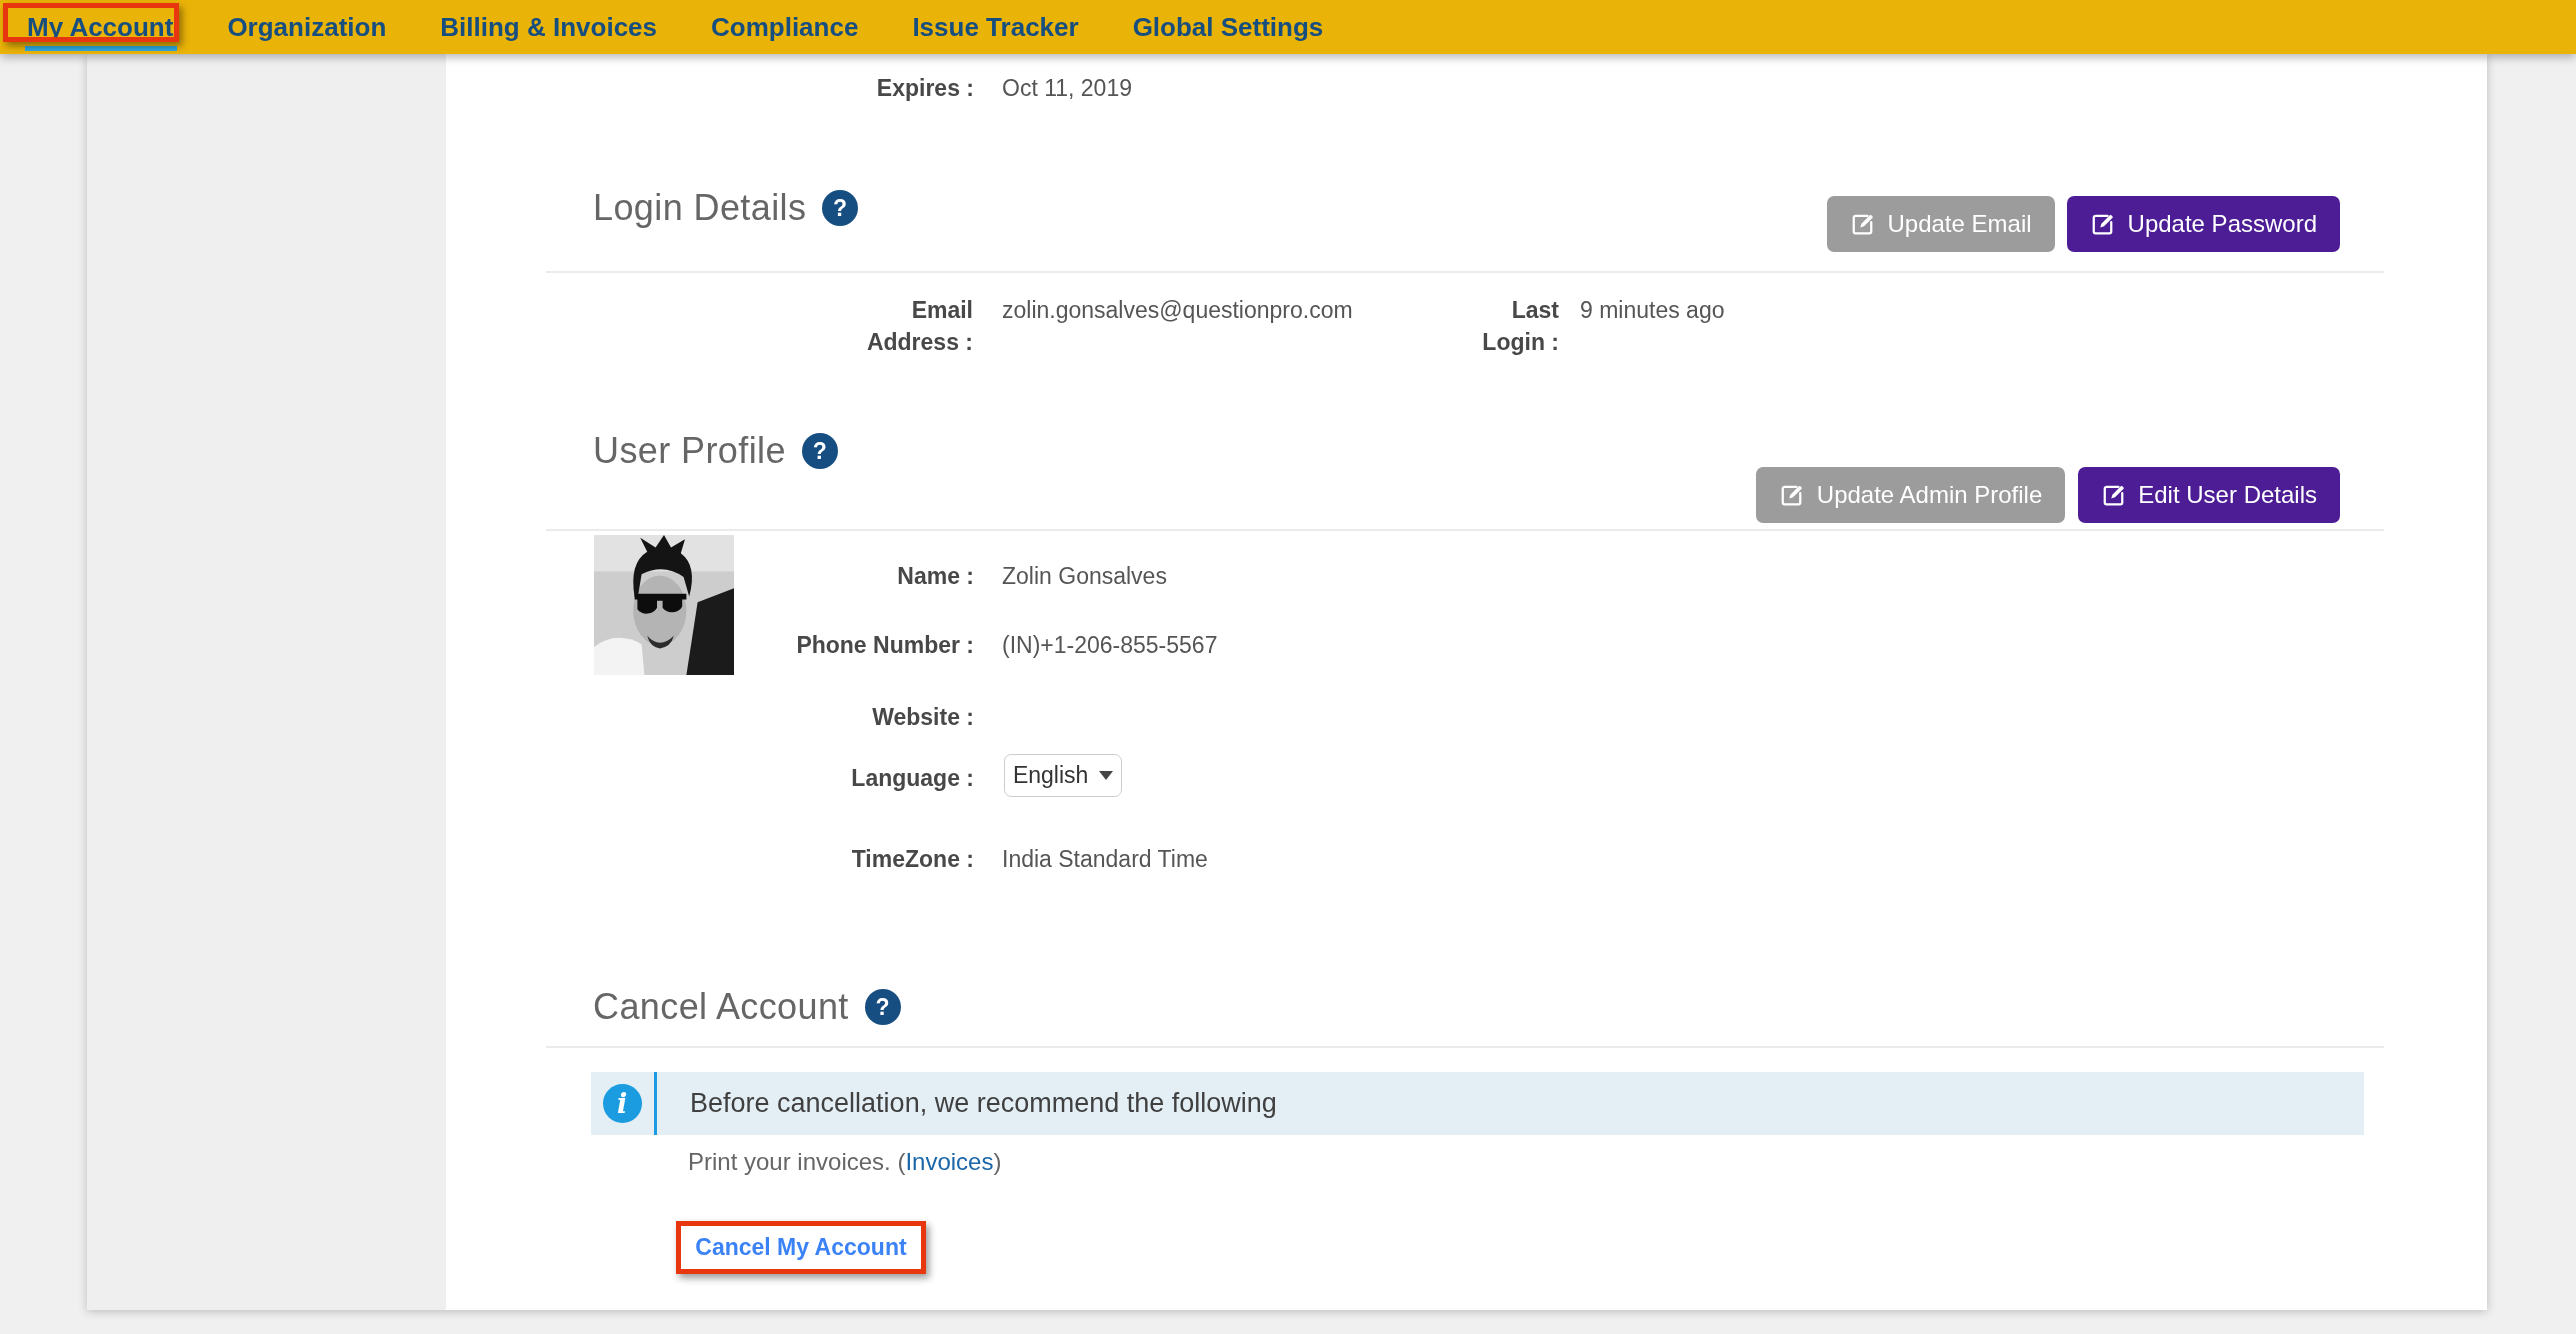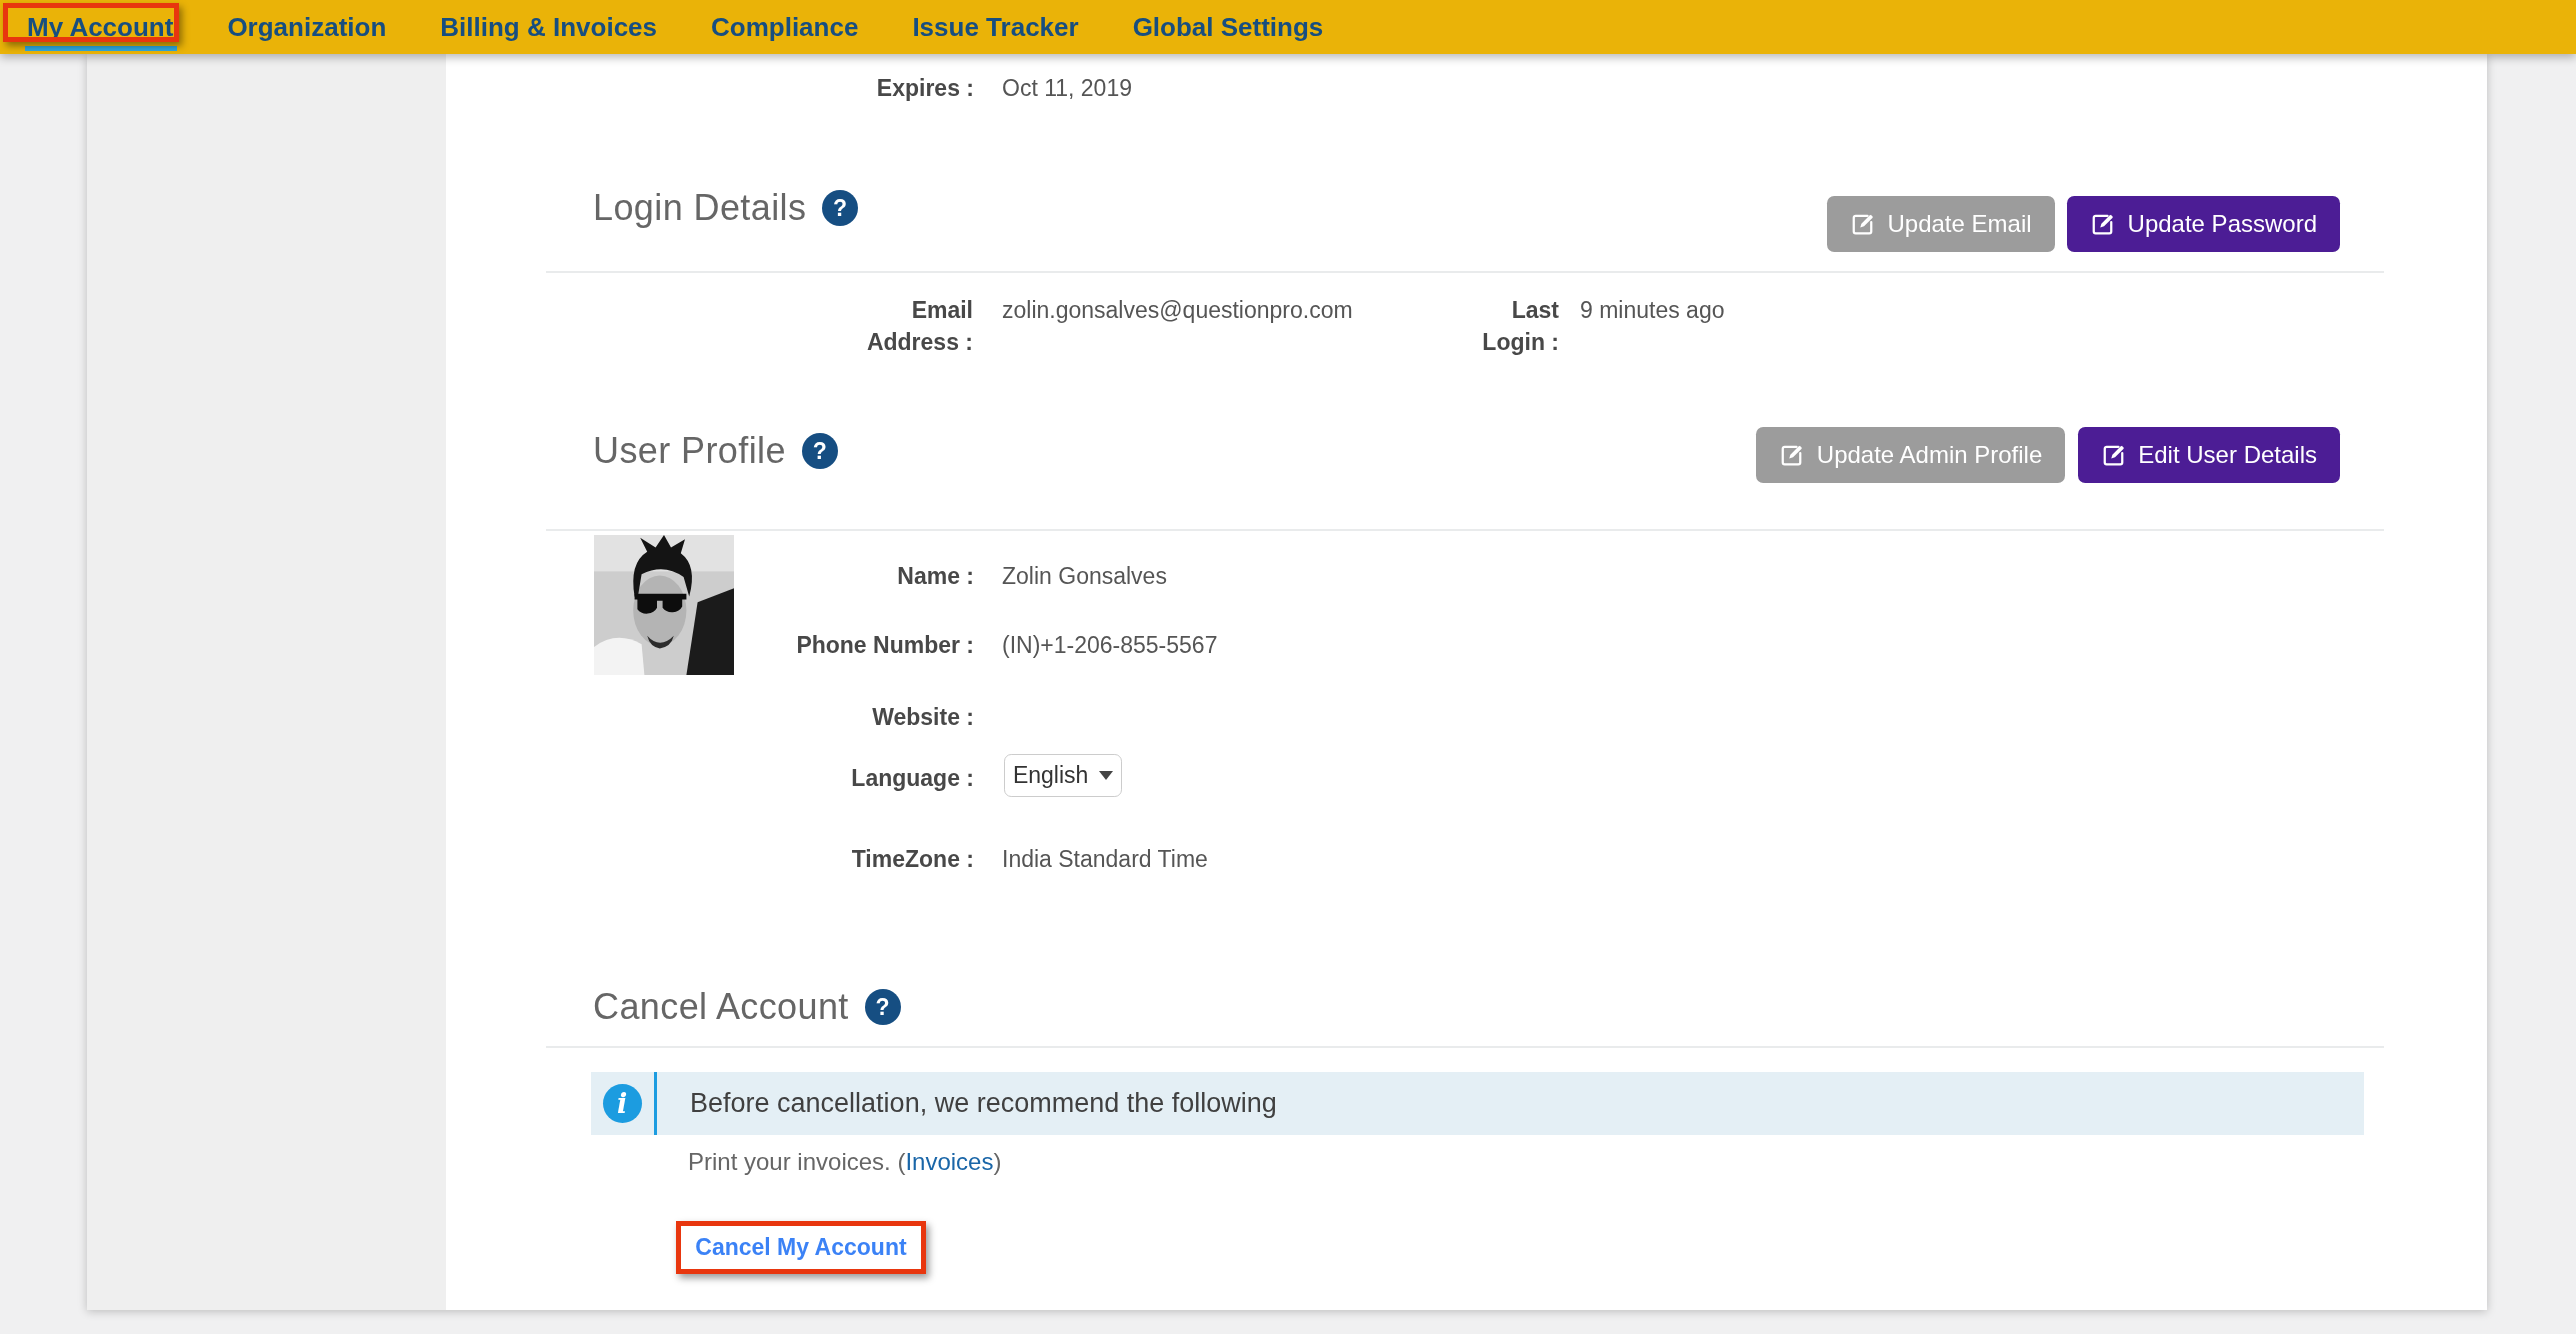--- a/index.html
+++ b/index.html
@@ -178,21 +178,21 @@
 
   <div class="field-label" style="left:743px; top:240px; width:143px;">Email Address :</div>
   <div class="field-value" style="left:915px; top:240px;">zolin.gonsalves@questionpro.com</div>
   <div class="field-label" style="left:1365px; top:240px; width:107px;">Last Login :</div>
   <div class="field-value" style="left:1493px; top:240px;">9 minutes ago</div>
 
   <div class="section-title" style="left:506px; top:376px;">
     <span>User Profile</span>
     <span class="help-icon">?</span>
   </div>
-  <div class="btn-row" style="top:373px;border-radius:27px;">
+  <div class="btn-row" style="top:413px;border-radius:27px;">
     <button class="btn btn-gray">
       <svg viewBox="0 0 20 20">
           <path d="M14 3H4.5A1.5 1.5 0 0 0 3 4.5v11A1.5 1.5 0 0 0 4.5 17h11a1.5 1.5 0 0 0 1.5-1.5V8" fill="none" stroke="#fff" stroke-width="1.8" stroke-linecap="round"></path>
           <path d="M16.6 2.1l1.3 1.3c.4.4.4 1 0 1.4L11.2 11.4l-3 .9.9-3 6.7-6.7c.4-.4 1-.4 1.4-.5z" fill="#fff"></path>
         </svg>
       <span>Update Admin Profile</span>
     </button>
     <button class="btn btn-blue">
       <svg viewBox="0 0 20 20">
           <path d="M14 3H4.5A1.5 1.5 0 0 0 3 4.5v11A1.5 1.5 0 0 0 4.5 17h11a1.5 1.5 0 0 0 1.5-1.5V8" fill="none" stroke="#fff" stroke-width="1.8" stroke-linecap="round"></path>

